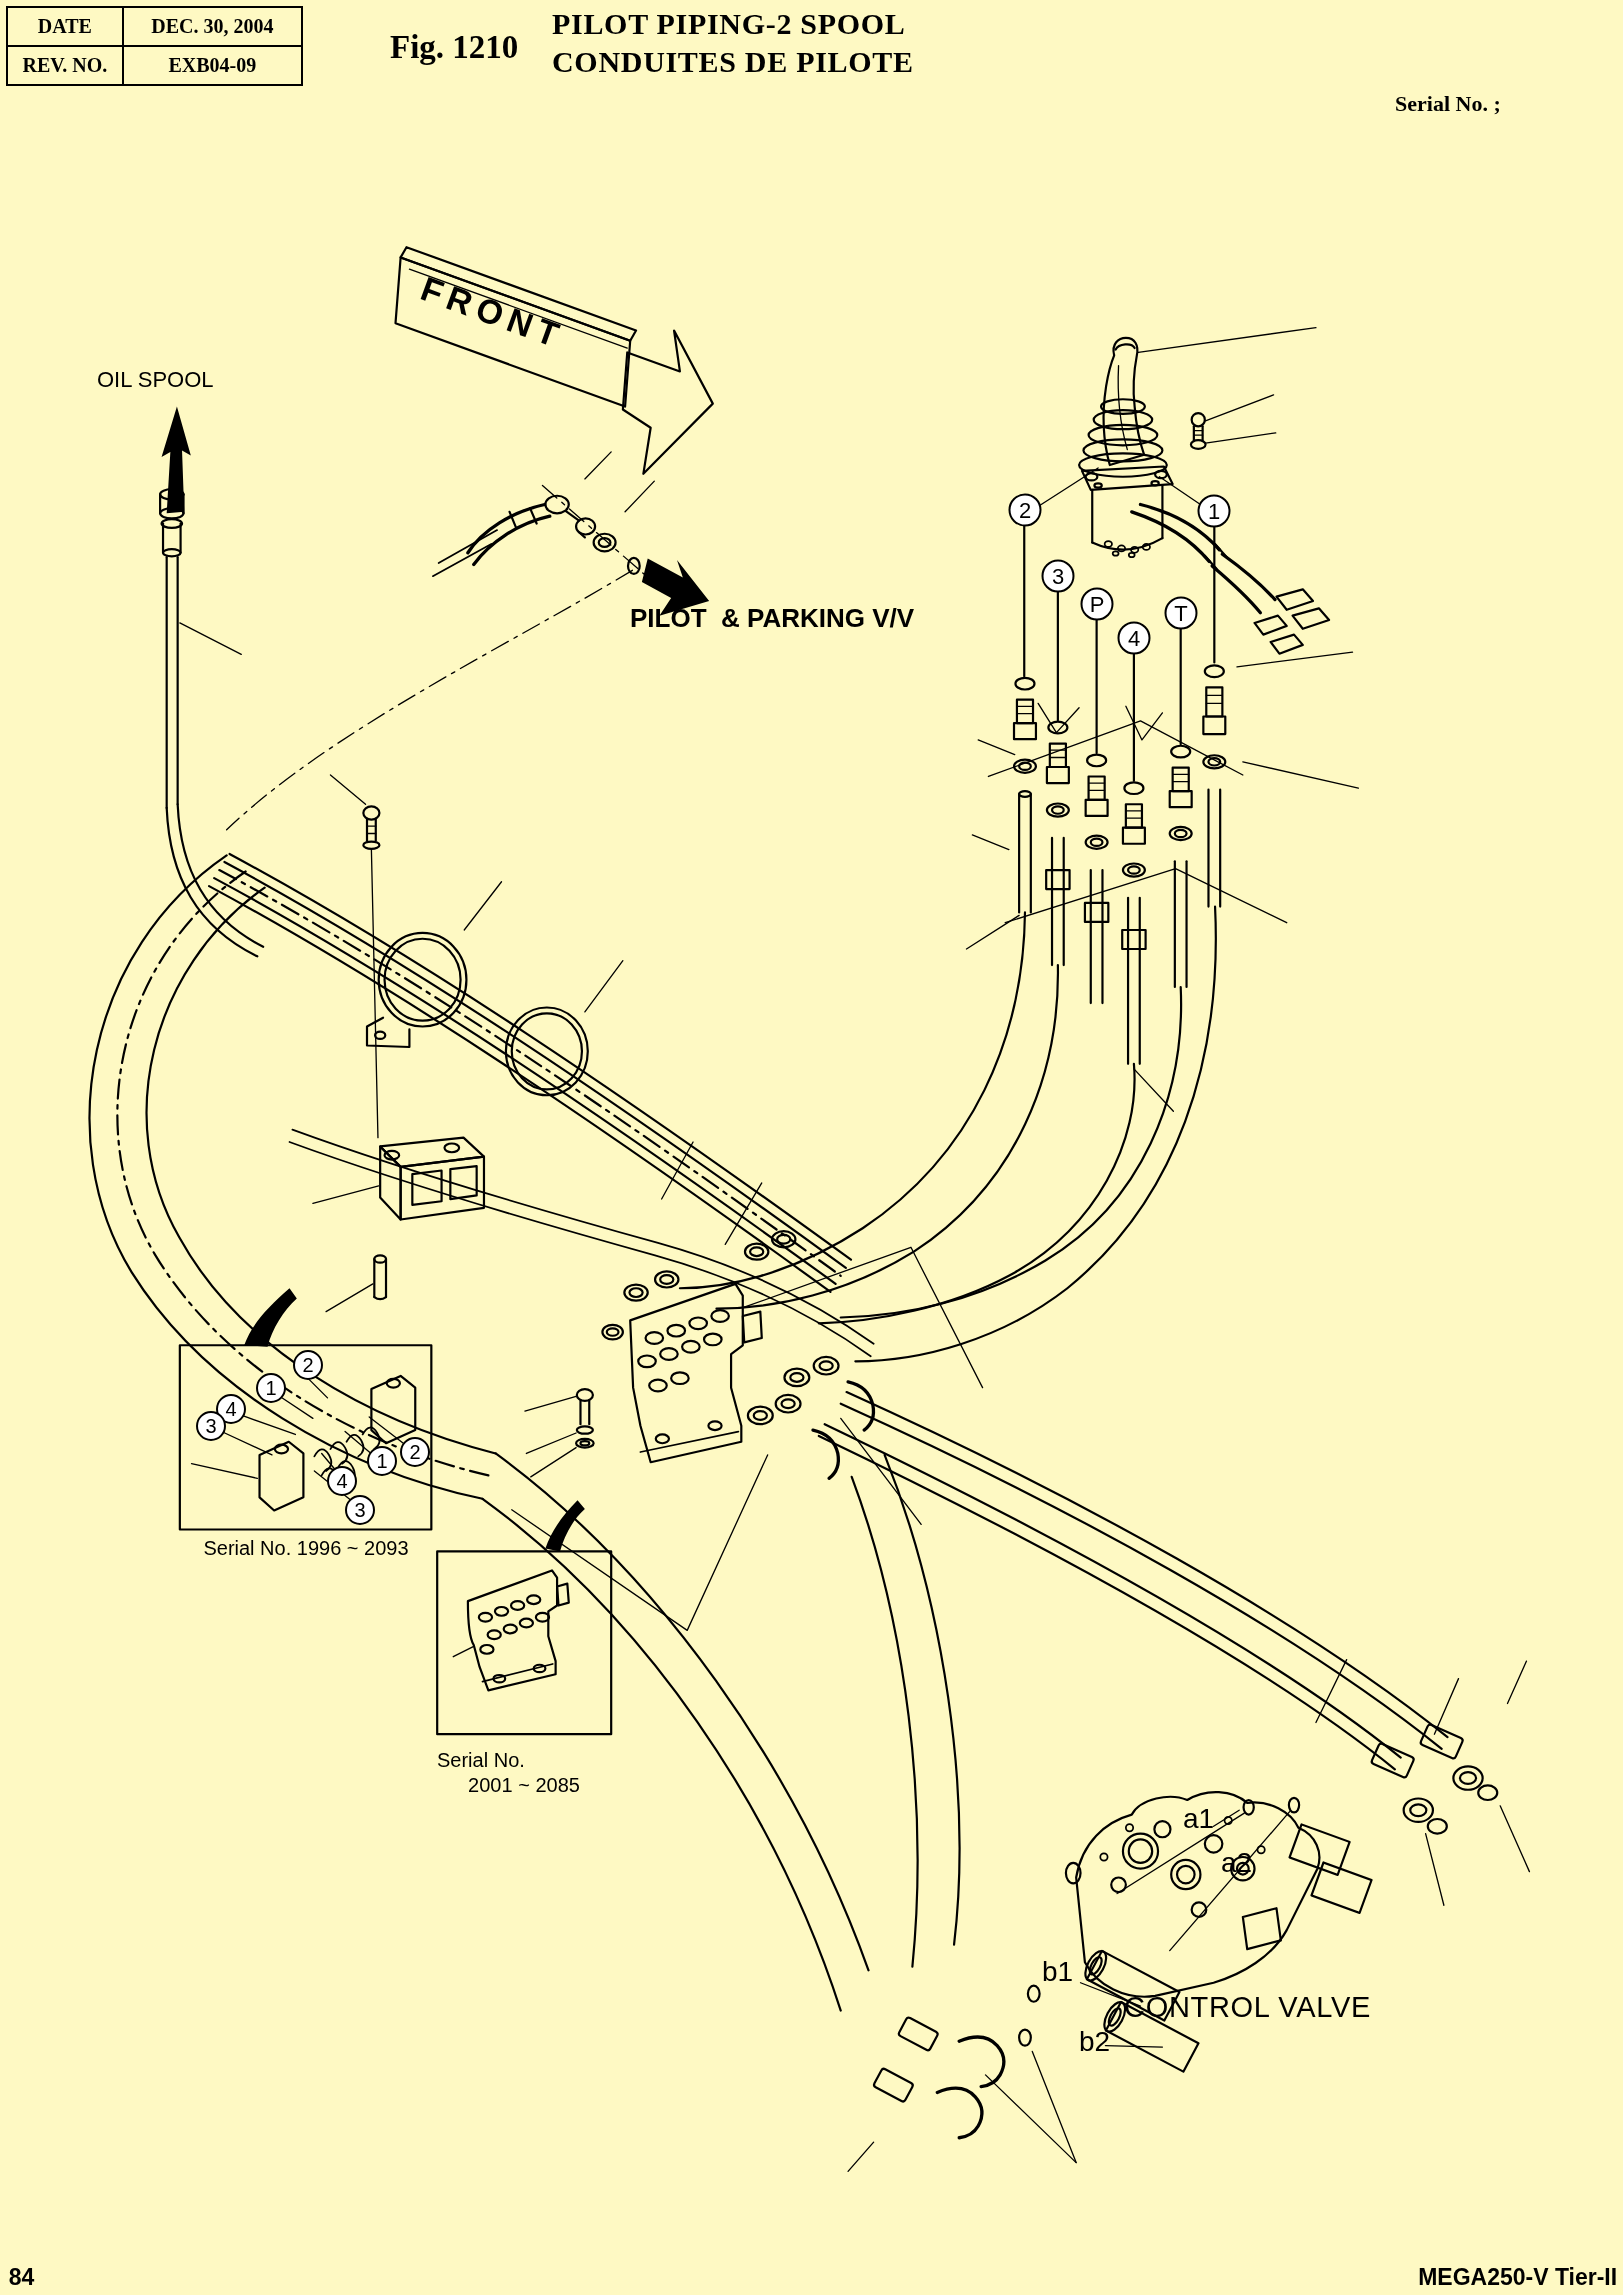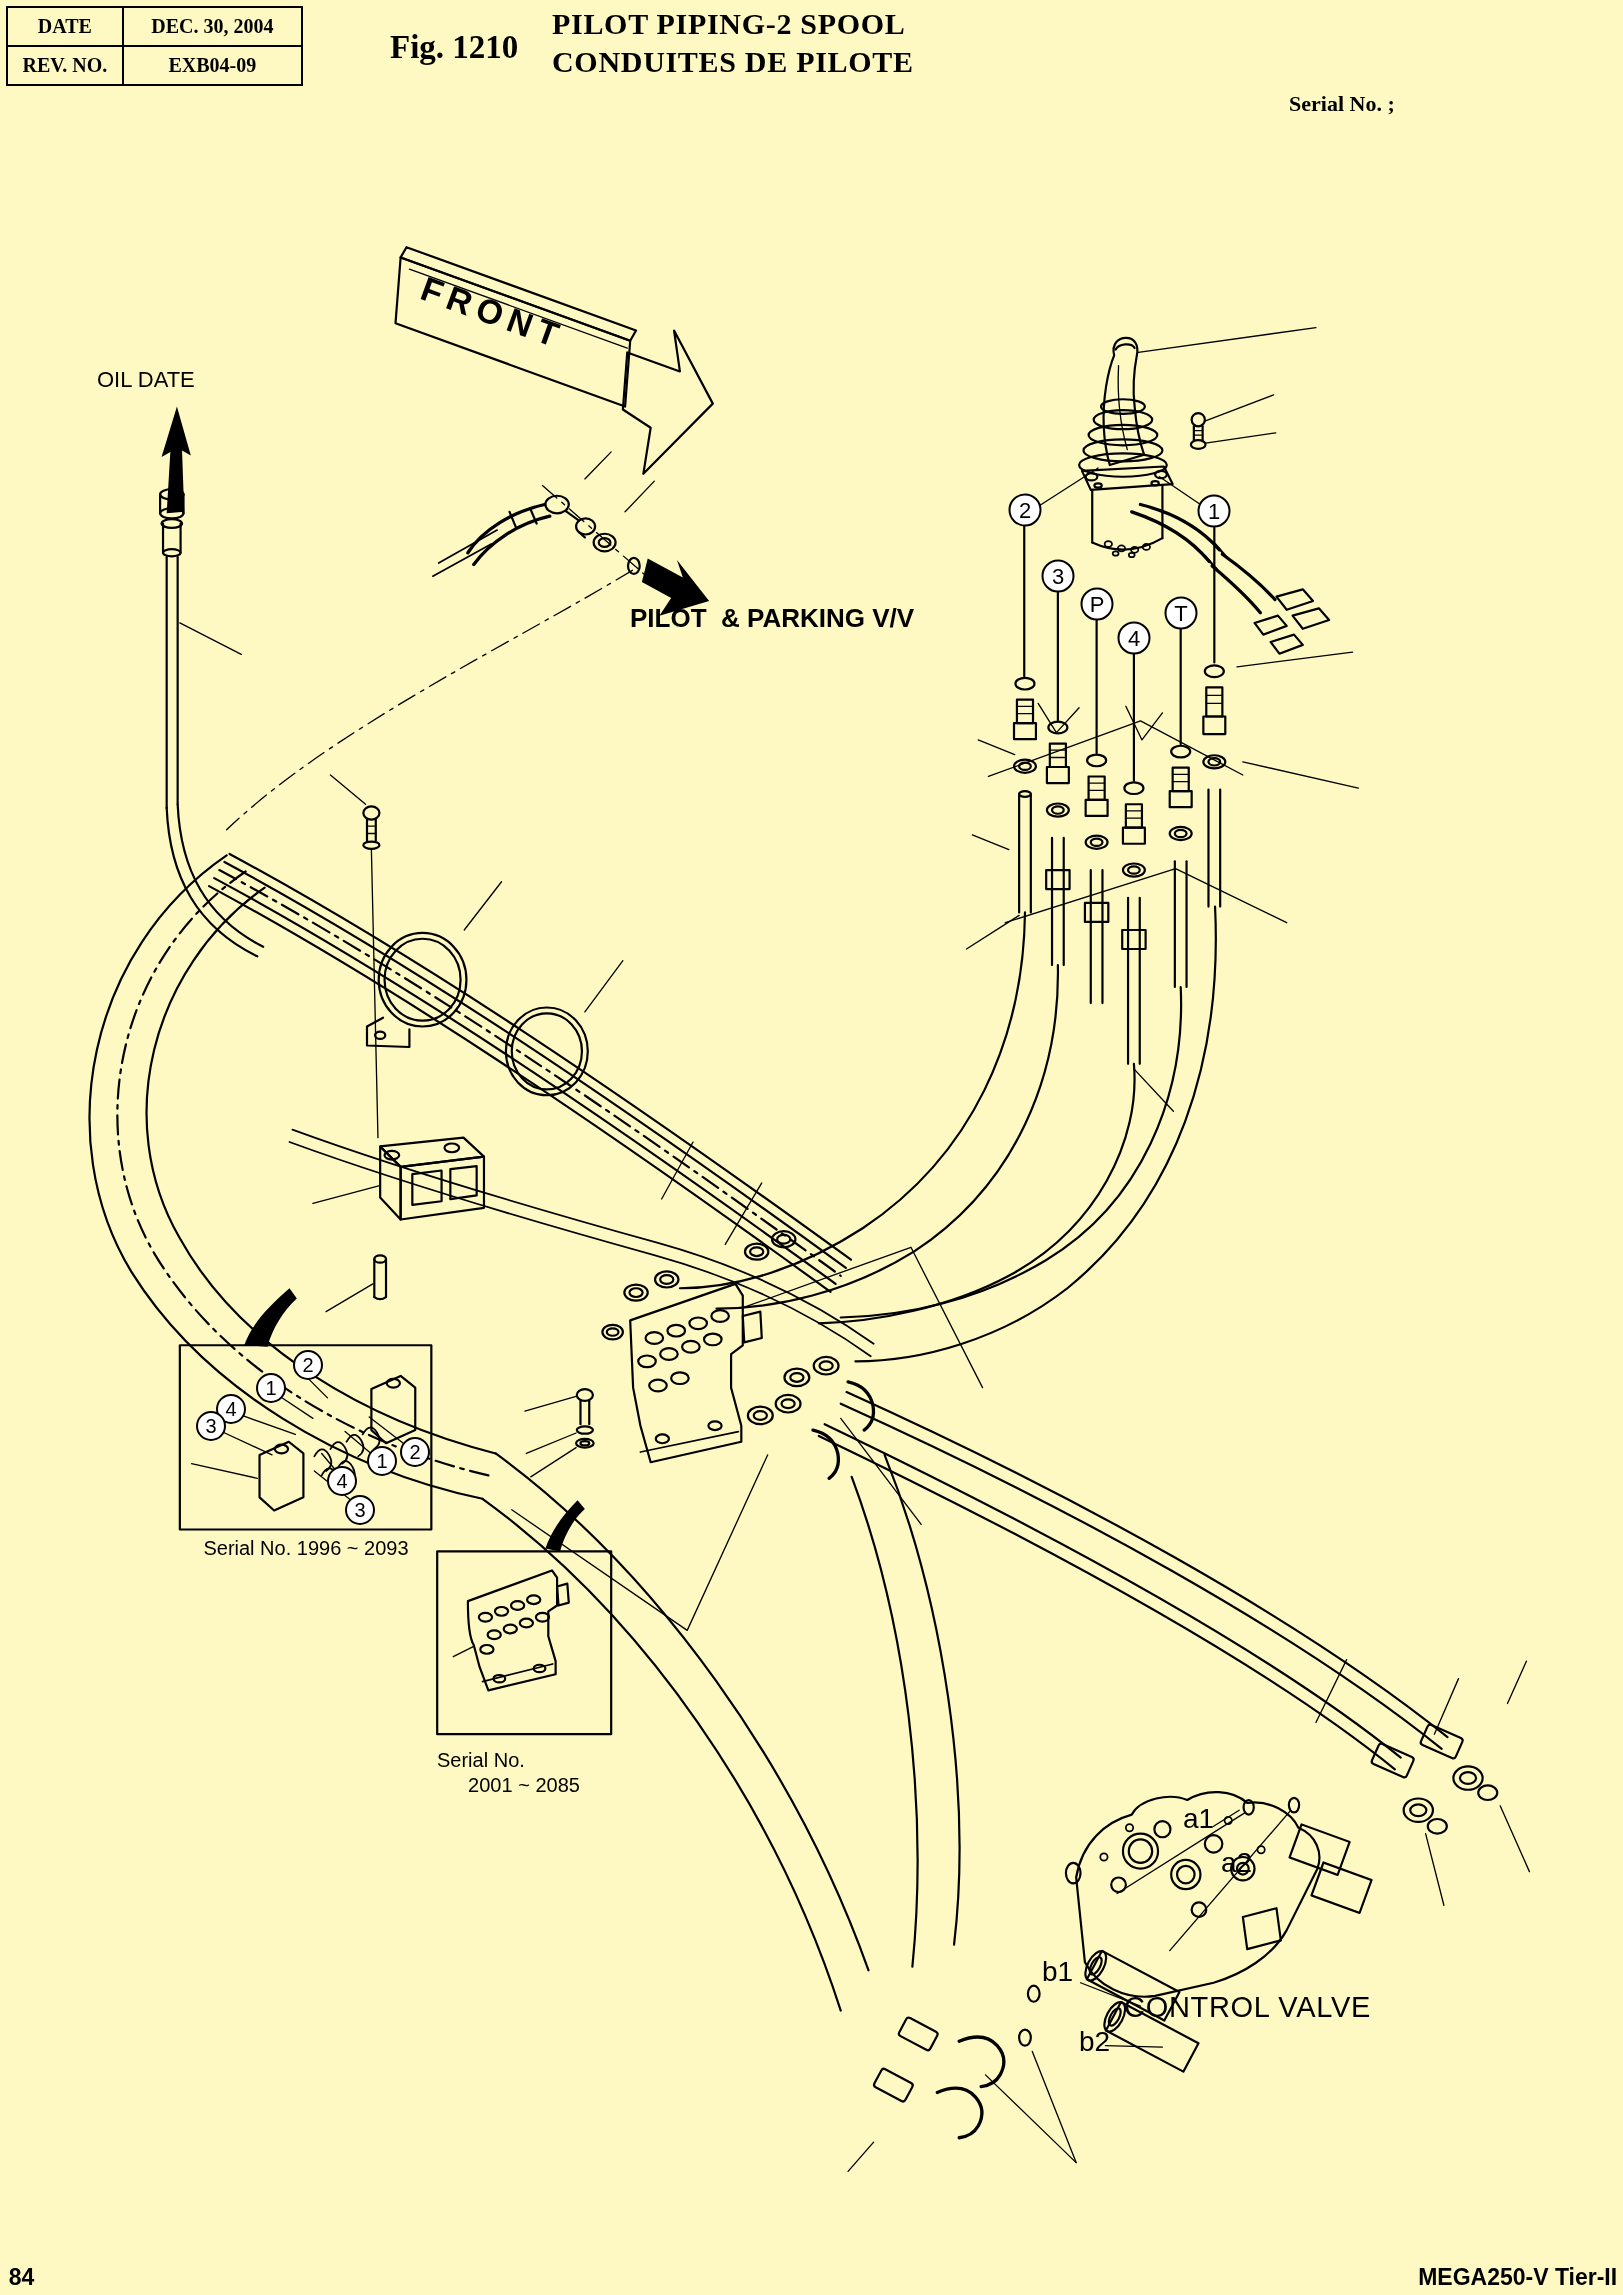--- a/index.html
+++ b/index.html
@@ -7,21 +7,21 @@
         font-family:"Liberation Sans",sans-serif;color:#000;}
   
   .revtable{position:absolute;left:5.9px;top:5.9px;border-collapse:collapse;}
   .revtable td{border:2.9px solid #000;text-align:center;vertical-align:middle;
         font:bold 20px "Liberation Serif",serif;padding:0;}
   .revtable td.c1{width:114px;height:37px;}
   .revtable td.c2{width:177px;height:37px;}
   .figno{position:absolute;left:390px;top:29px;font:bold 33px "Liberation Serif",serif;}
   .title1{position:absolute;left:552px;top:7.3px;font:bold 30px "Liberation Serif",serif;letter-spacing:0.7px;}
   .title2{position:absolute;left:552px;top:45px;font:bold 30px "Liberation Serif",serif;letter-spacing:0.7px;}
-  .serialnote{position:absolute;left:1289px;top:91px;font:bold 22px "Liberation Serif",serif;}
+  .serialnote{position:absolute;left:1395px;top:91px;font:bold 22px "Liberation Serif",serif;}
   
   .lbl{position:absolute;white-space:pre;font-family:"Liberation Sans",sans-serif;}
   .front{left:429px;top:269px;font:bold 34px "Liberation Sans",sans-serif;letter-spacing:6.6px;
          transform:rotate(20deg);transform-origin:0 0;}
   .oiltank{left:97px;top:367px;font-size:22px;}
   .pilotvv{left:630px;top:603px;font-size:26px;font-weight:bold;}
   .cv{left:1124px;top:1991px;font-size:29px;letter-spacing:0.7px;}
   .port{font-size:28px;}
   .cap1{position:absolute;left:180px;top:1537px;width:252px;text-align:center;font-size:20px;}
   .cap2a{position:absolute;left:437px;top:1749px;width:174px;text-align:left;font-size:20px;}
@@ -503,21 +503,21 @@
       <td class="c2">EXB04-09</td>
     </tr>
   </tbody>
     </table>
   <div class="figno">Fig. 1210</div>
   <div class="title1">PILOT PIPING-2 SPOOL</div>
   <div class="title2">CONDUITES DE PILOTE</div>
   <div class="serialnote">Serial No. ;</div>
 
   <div class="lbl front">FRONT</div>
-  <div class="lbl oiltank">OIL DATE</div>
+  <div class="lbl oiltank">OIL SPOOL</div>
   <div class="lbl pilotvv">PILOT  &amp; PARKING V/V</div>
   <div class="lbl cv">CONTROL VALVE</div>
   <div class="lbl port" style="left:1183px;top:1803px;">a1</div>
   <div class="lbl port" style="left:1221px;top:1847px;">a2</div>
   <div class="lbl port" style="left:1042px;top:1956px;">b1</div>
   <div class="lbl port" style="left:1079px;top:2026px;">b2</div>
 
   <div class="co" style="left:1025px;top:510px;">2</div>
   <div class="co" style="left:1214px;top:511px;">1</div>
   <div class="co" style="left:1058px;top:576px;">3</div>

